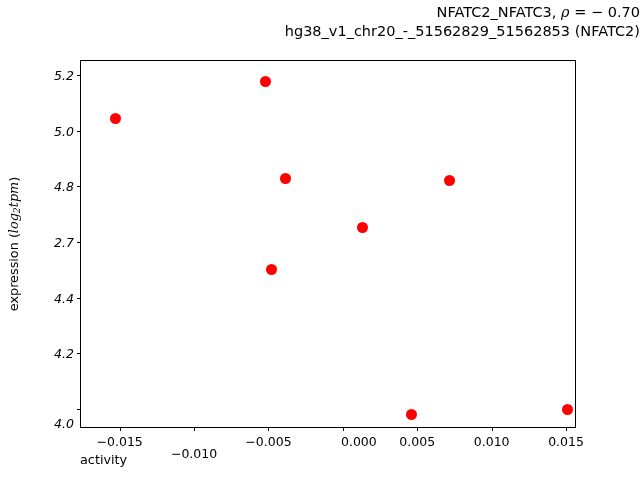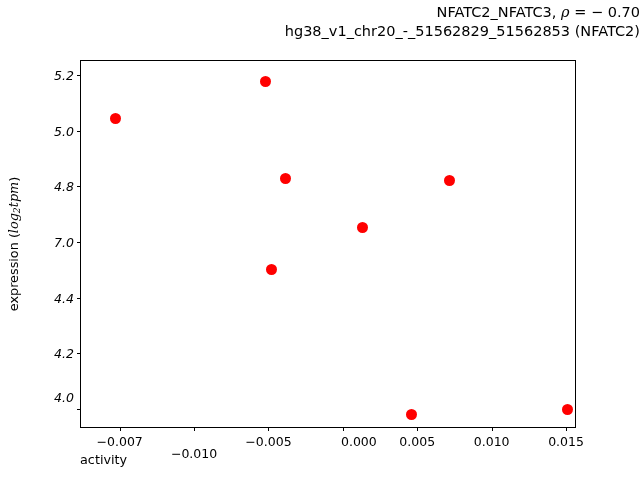--- a/index.html
+++ b/index.html
@@ -131,41 +131,41 @@
         <div class="marker" style="left: 34.2229px; top: 57.1945px; background: rgb(255, 0, 0); width: 11px; height: 11px; margin-left: -5.5px; margin-top: -5.5px;"></div>
         <div class="marker" style="left: 184.506px; top: 20.1601px; background: rgb(255, 0, 0); width: 11px; height: 11px; margin-left: -5.5px; margin-top: -5.5px;"></div>
         <div class="marker" style="left: 190.607px; top: 208.952px; background: rgb(255, 0, 0); width: 11px; height: 11px; margin-left: -5.5px; margin-top: -5.5px;"></div>
         <div class="marker" style="left: 204.445px; top: 117.619px; background: rgb(255, 0, 0); width: 11px; height: 11px; margin-left: -5.5px; margin-top: -5.5px;"></div>
         <div class="marker" style="left: 281.223px; top: 166.905px; background: rgb(255, 0, 0); width: 11px; height: 11px; margin-left: -5.5px; margin-top: -5.5px;"></div>
         <div class="marker" style="left: 330.177px; top: 353.191px; background: rgb(255, 0, 0); width: 11px; height: 11px; margin-left: -5.5px; margin-top: -5.5px;"></div>
         <div class="marker" style="left: 368.863px; top: 119.847px; background: rgb(255, 0, 0); width: 11px; height: 11px; margin-left: -5.5px; margin-top: -5.5px;"></div>
         <div class="marker" style="left: 486.858px; top: 348.457px; background: rgb(255, 0, 0); width: 11px; height: 11px; margin-left: -5.5px; margin-top: -5.5px;"></div>
       </div>
   <div class="xtick" style="left: 38.6867px;"></div>
-      <div class="xticklabel" style="left: 38.6867px;">−0.007</div>
+      <div class="xticklabel" style="left: 38.6867px;">−0.015</div>
       <div class="xtick" style="left: 113.084px;"></div>
       <div class="xticklabel" style="left: 113.084px; margin-top: 12px;">−0.010</div>
       <div class="xtick" style="left: 187.482px;"></div>
       <div class="xticklabel" style="left: 187.482px;">−0.005</div>
       <div class="xtick" style="left: 261.88px;"></div>
       <div class="xticklabel" style="left: 261.88px; margin-left: 16px;">0.000</div>
       <div class="xtick" style="left: 336.277px;"></div>
       <div class="xticklabel" style="left: 336.277px;">0.005</div>
       <div class="xtick" style="left: 410.675px;"></div>
       <div class="xticklabel" style="left: 410.675px;">0.010</div>
       <div class="xtick" style="left: 485.072px;"></div>
       <div class="xticklabel" style="left: 485.072px;">0.015</div>
       <div class="ytick" style="top: 348.179px;"></div>
-      <div class="yticklabel" style="top: 336px;">4.0</div>
+      <div class="yticklabel" style="top: 362px;">4.0</div>
       <div class="ytick" style="top: 292.488px;"></div>
       <div class="yticklabel" style="top: 292.488px;">4.2</div>
       <div class="ytick" style="top: 236.797px;"></div>
       <div class="yticklabel" style="top: 236.797px; margin-left: 8px;">4.4</div>
       <div class="ytick" style="top: 181.107px;"></div>
-      <div class="yticklabel" style="top: 181.107px;">7.0</div>
+      <div class="yticklabel" style="top: 181.107px;">2.7</div>
       <div class="ytick" style="top: 125.416px;"></div>
       <div class="yticklabel" style="top: 125.416px;">4.8</div>
       <div class="ytick" style="top: 69.7249px;"></div>
       <div class="yticklabel" style="top: 69.7249px; margin-left: 8px;">5.0</div>
       <div class="ytick" style="top: 14.0341px;"></div>
       <div class="yticklabel" style="top: 14.0341px;">5.2</div>
     </div>
 
   <div id="xlabel">activity</div>
 

